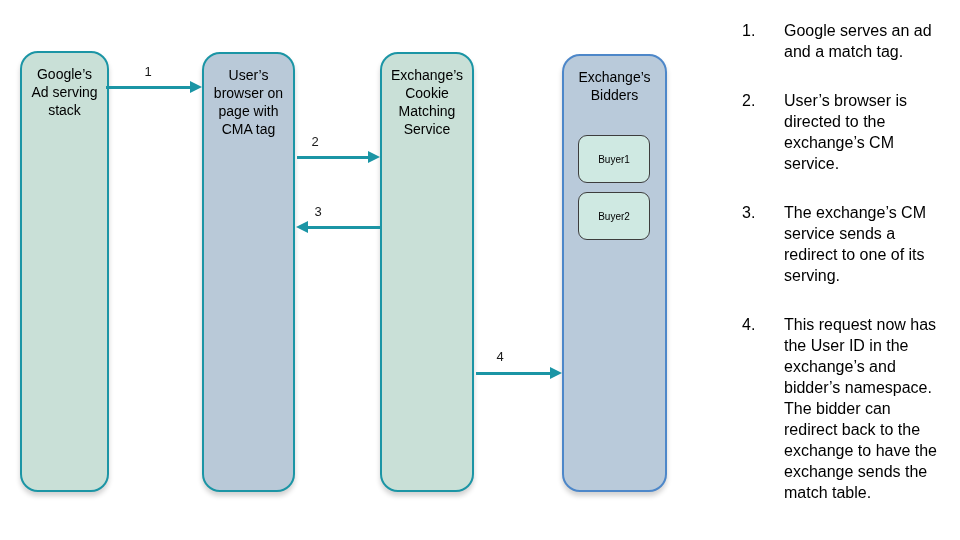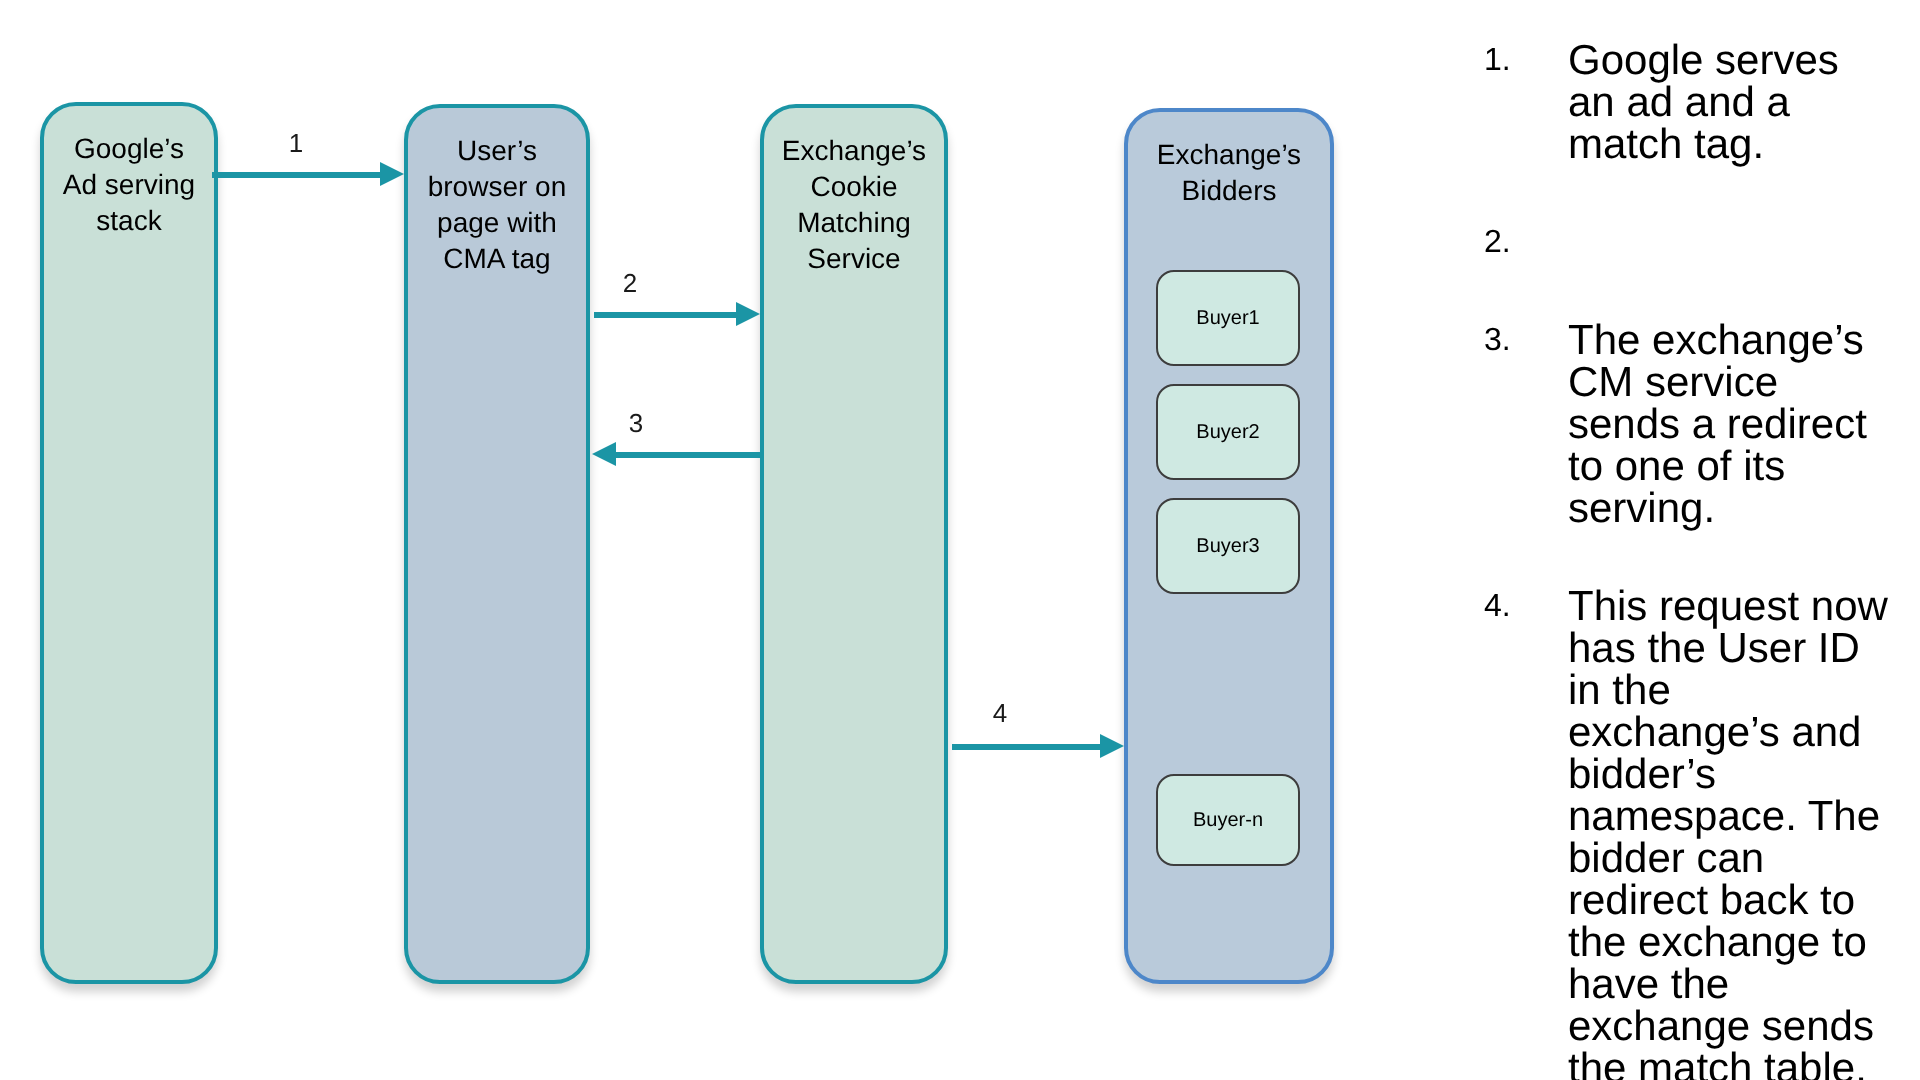--- a/index.html
+++ b/index.html
@@ -119,21 +119,21 @@
     margin-bottom: 28px;
   }
   .step-num {
     flex: none;
     width: 42px;
     font-size: 16px;
     line-height: 21px;
   }
   .step-text {
     width: 162px;
-    font-size: 21px;
+    font-size: 16px;
     line-height: 21px;
   }
 </style>
 </head>
 <body>
 
 <div class="canvas">
 
   <div class="node node--green" id="node-google">
     <div class="node-label">Google’s
@@ -157,26 +157,20 @@
 
   <div class="node node--bidders" id="node-bidders">
     <div class="node-label">Exchange’s
 Bidders</div>
     <div class="buyer" id="buyer-1">
       <span>Buyer1</span>
     </div>
     <div class="buyer" id="buyer-2">
       <span>Buyer2</span>
     </div>
-    <div class="buyer" id="buyer-3">
-      <span>Buyer3</span>
-    </div>
-    <div class="buyer" id="buyer-n">
-      <span>Buyer-n</span>
-    </div>
   </div>
 
   <div class="arrow-line" id="arrow-1-line"></div>
   <div class="arrow-head-right" id="arrow-1-head"></div>
   <div class="arrow-num" id="arrow-1-num">1</div>
 
   <div class="arrow-line" id="arrow-2-line"></div>
   <div class="arrow-head-right" id="arrow-2-head"></div>
   <div class="arrow-num" id="arrow-2-num">2</div>
 
@@ -188,20 +182,21 @@
   <div class="arrow-head-right" id="arrow-4-head"></div>
   <div class="arrow-num" id="arrow-4-num">4</div>
 
   <div class="steps">
     <div class="step">
       <div class="step-num">1.</div>
       <div class="step-text">Google serves an ad and a match tag.</div>
     </div>
     <div class="step">
       <div class="step-num">2.</div>
+      <div class="step-text">User’s browser is directed to the exchange’s CM service.</div>
     </div>
     <div class="step">
       <div class="step-num">3.</div>
       <div class="step-text">The exchange’s CM service sends a redirect to one of its serving.</div>
     </div>
     <div class="step">
       <div class="step-num">4.</div>
       <div class="step-text">This request now has the User ID in the exchange’s and bidder’s namespace. The bidder can redirect back to the exchange to have the exchange sends the match table.</div>
     </div>
   </div>

